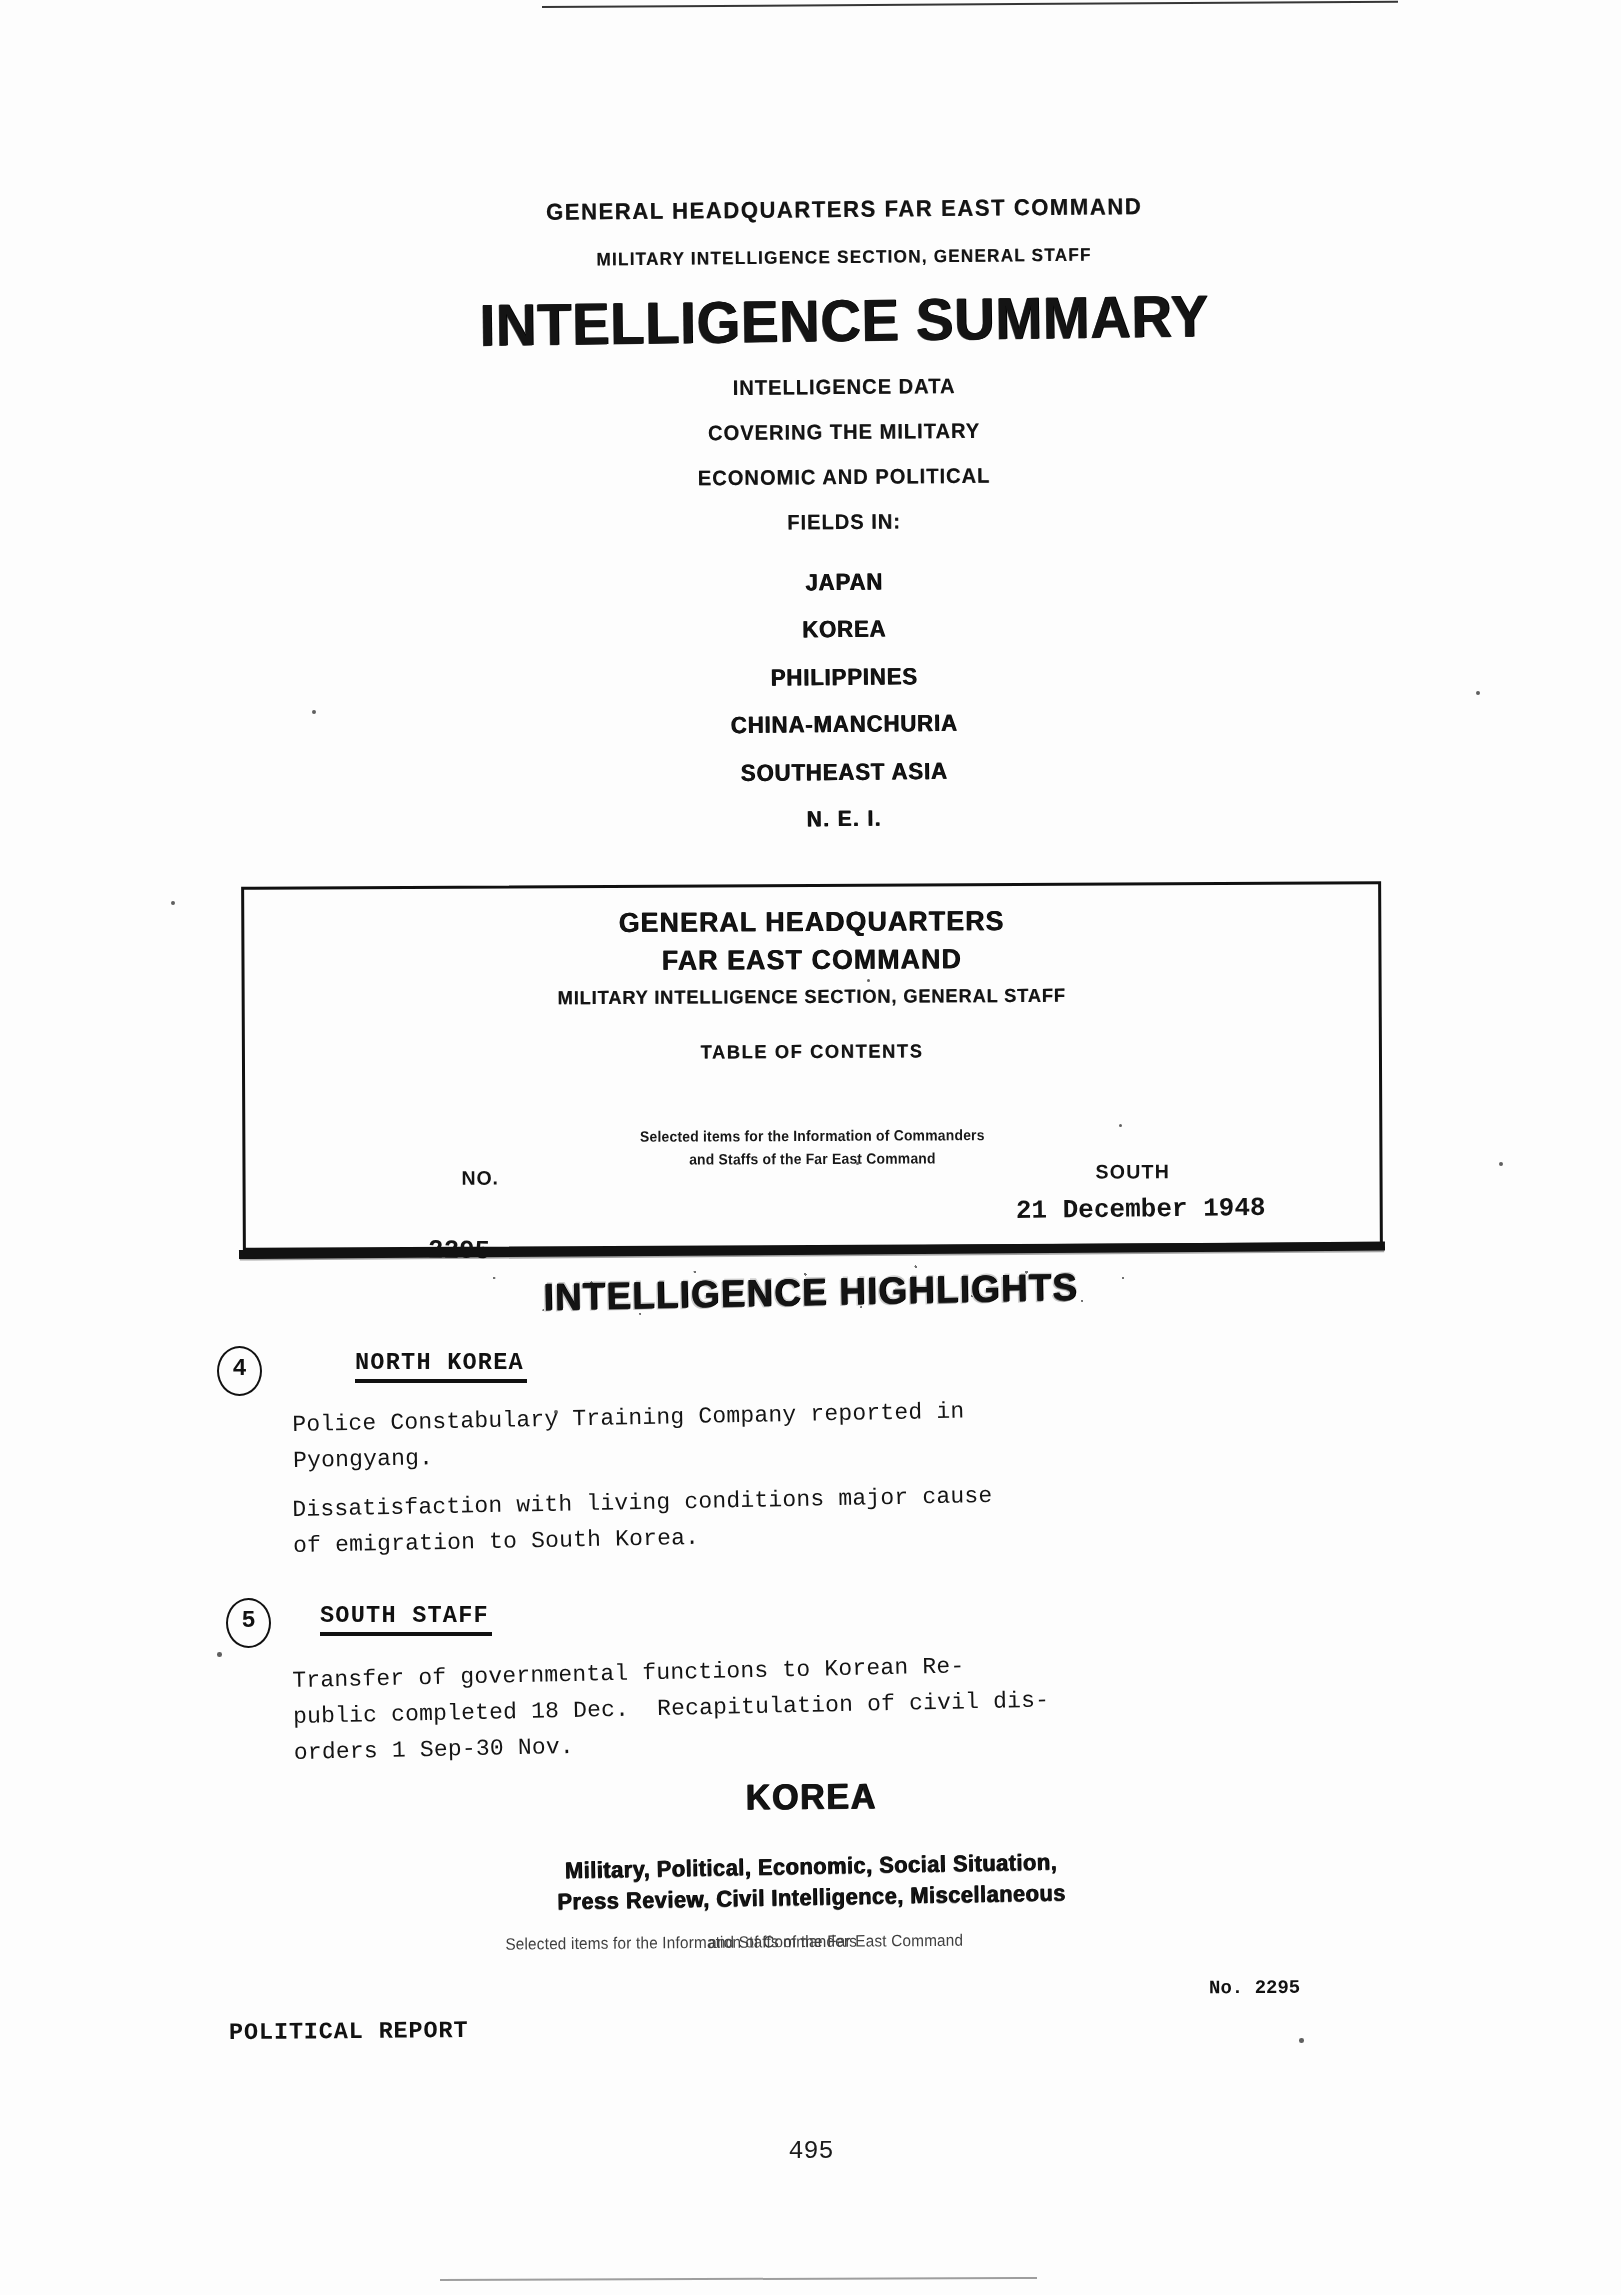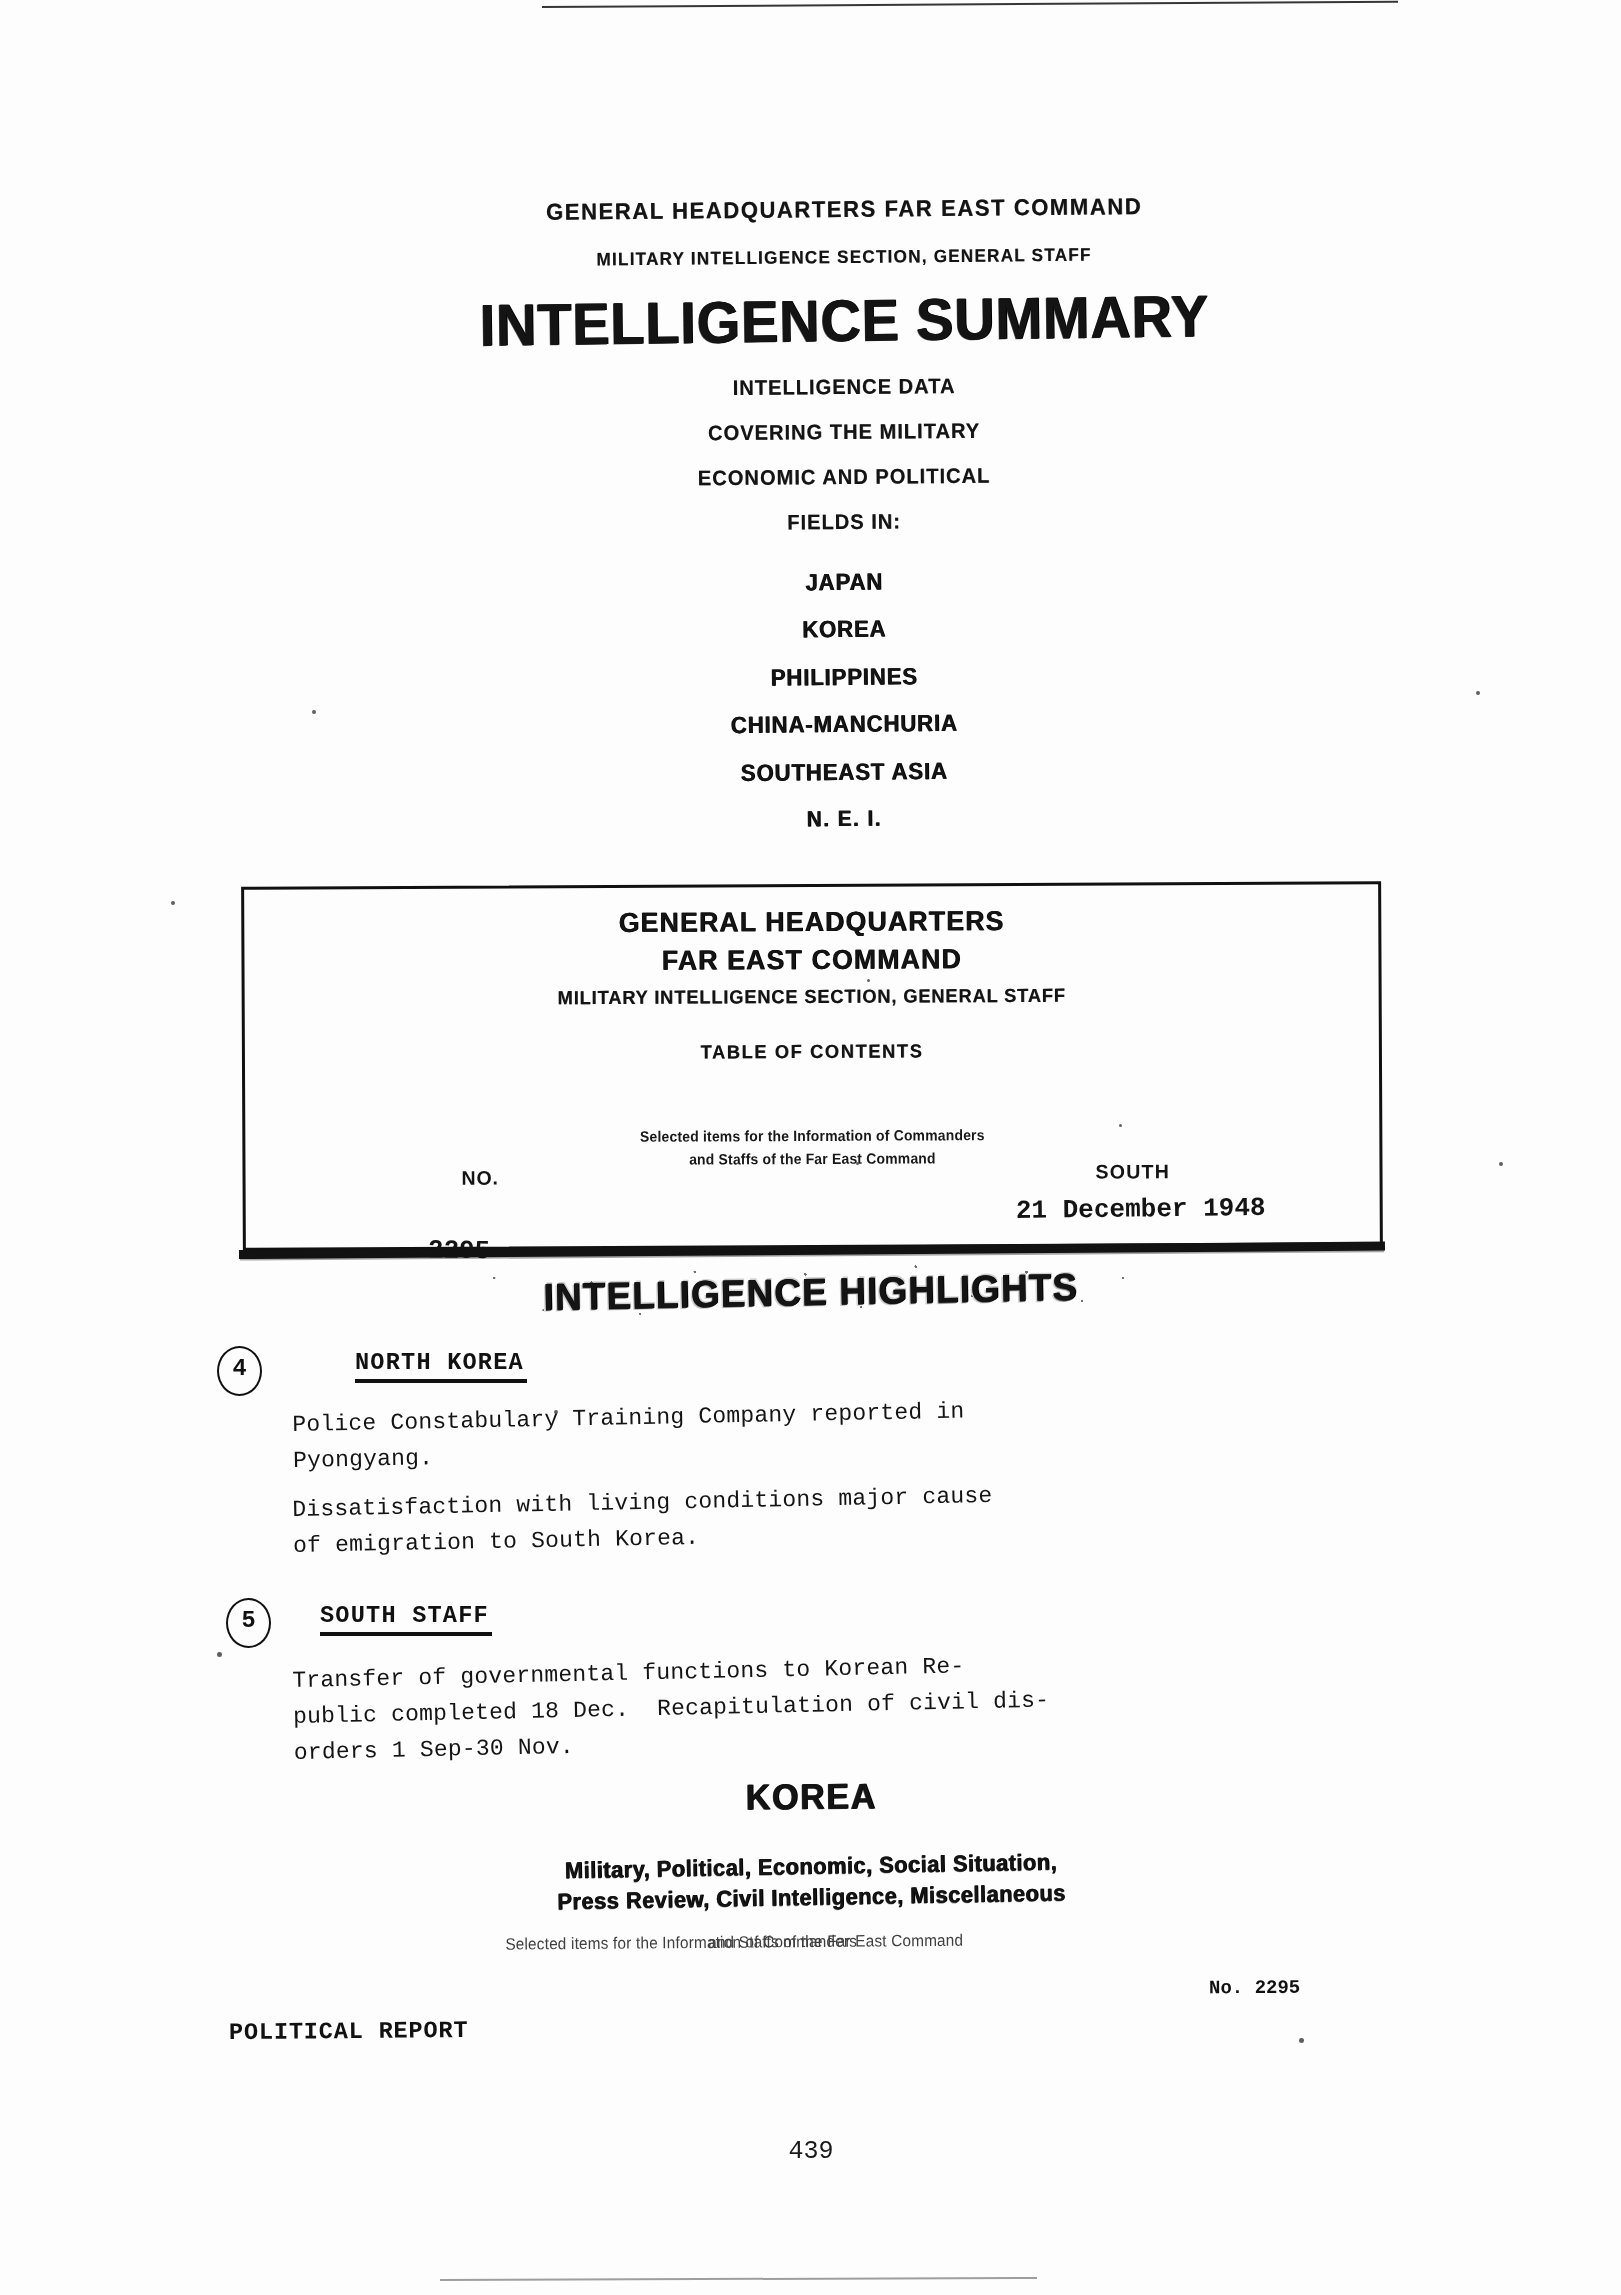--- a/index.html
+++ b/index.html
@@ -497,16 +497,16 @@
 
   <div class="korea-selected">
     <div class="korea-selected-shift">Selected items for the Information of Commanders</div>
     <div class="korea-selected-shift">and Staffs of the Far East Command</div>
   </div>
 
   <div class="bottom-no">No. 2295</div>
 
   <div class="political-report">POLITICAL REPORT</div>
 
-  <div class="page-number">439</div>
+  <div class="page-number">495</div>
 
 </div>
 
 
 </body></html>

